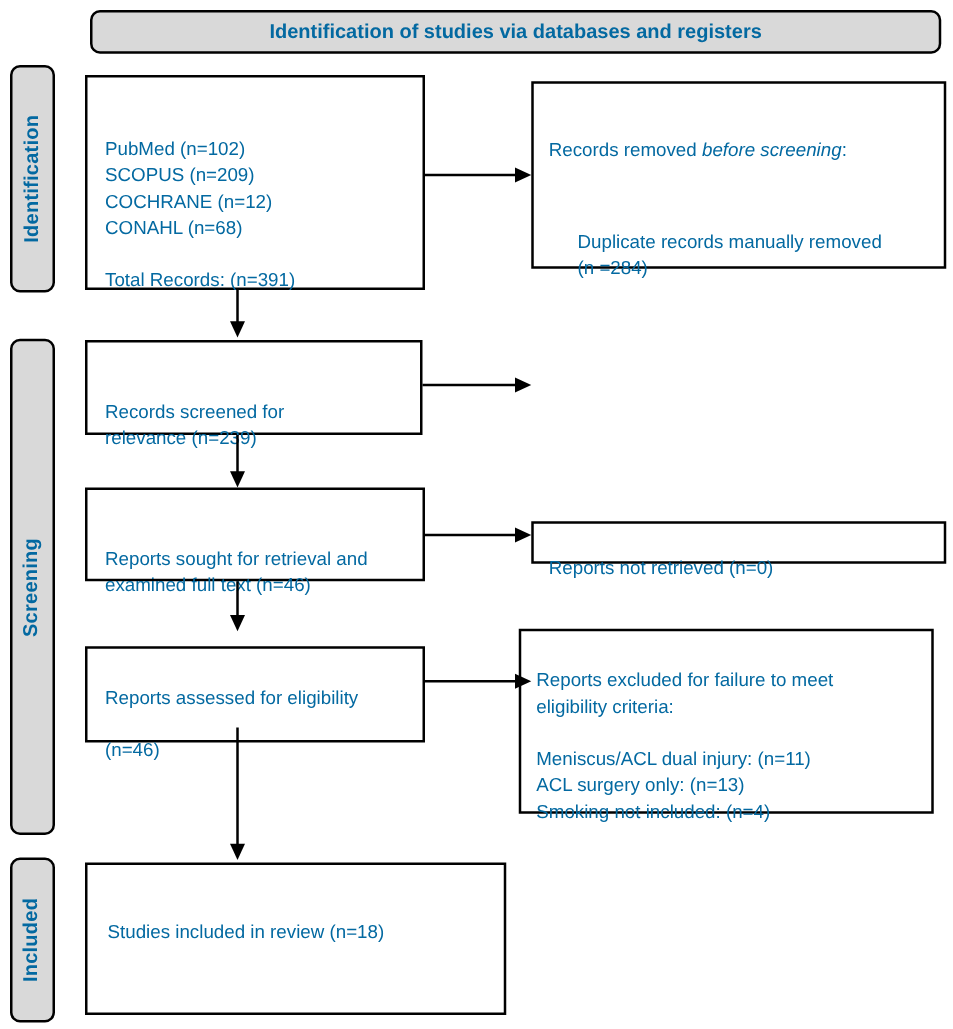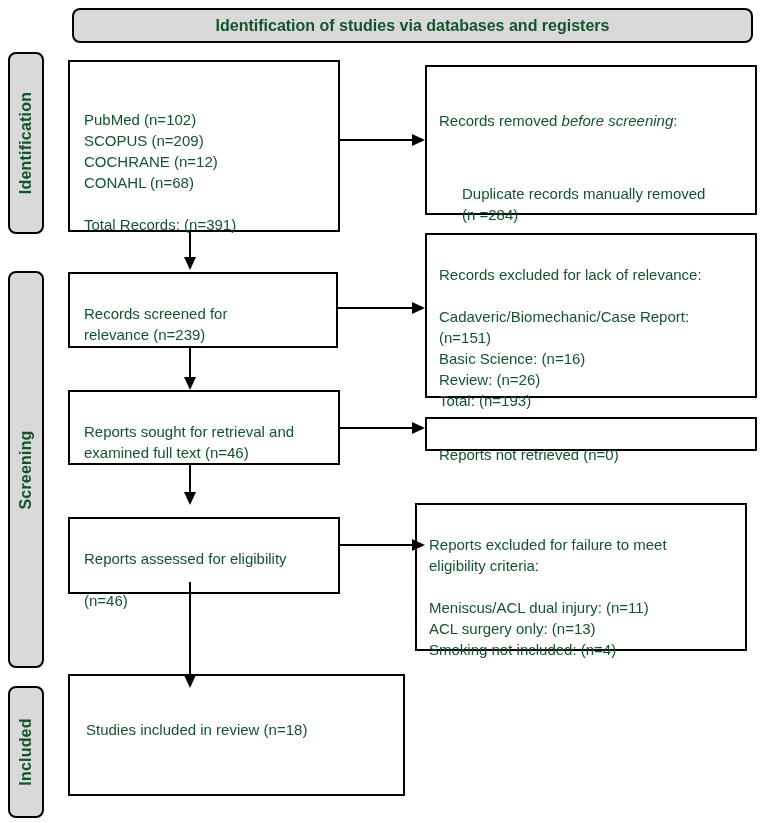--- a/index.html
+++ b/index.html
@@ -1,19 +1,19 @@
 <!DOCTYPE html>
 <html><head>
 <meta charset="utf-8">
 <style>
   html,body{margin:0;padding:0;background:#ffffff;}
   .canvas{
     position:relative;width:762px;height:823px;background:#ffffff;
     font-family:"Liberation Sans","DejaVu Sans",sans-serif;
-    color:#14532d;overflow:hidden;
+    color:#0369a1;overflow:hidden;
   }
   .box{
     position:absolute;background:#ffffff;border:2px solid #000;
     box-sizing:border-box;font-size:15px;line-height:21px;
     white-space:pre-line;
   }
   .graybox{
     position:absolute;background:#d9d9d9;border:2px solid #000;
     box-sizing:border-box;border-radius:8px;
     display:flex;align-items:center;justify-content:center;
@@ -59,55 +59,46 @@
 
   <div class="box" style="left:68px;top:60px;width:272px;height:172px;padding:26px 14px;">
     <span>PubMed (n=102)
 SCOPUS (n=209)
 COCHRANE (n=12)
 CONAHL (n=68)
 
 Total Records: (n=391)</span>
   </div>
 
-  <div class="box" style="left:68px;top:272px;width:270px;height:76px;padding:8px 14px;">
+  <div class="box" style="left:68px;top:272px;width:270px;height:76px;padding:24px 14px;">
     <span>Records screened for
 relevance (n=239)</span>
   </div>
 
-  <div class="box" style="left:68px;top:390px;width:272px;height:75px;padding:8px 14px;">
+  <div class="box" style="left:68px;top:390px;width:272px;height:75px;padding:24px 14px;">
     <span>Reports sought for retrieval and
 examined full text (n=46)</span>
   </div>
 
   <div class="box" style="left:68px;top:505px;width:272px;height:77px;padding:8px 14px;margin-top:12px;">
     <span>Reports assessed for eligibility
 
 (n=46)</span>
   </div>
 
-  <div class="box" style="left:68px;top:674px;width:337px;height:122px;padding:22px 16px;">
+  <div class="box" style="left:68px;top:690px;width:337px;height:122px;padding:22px 16px;">
     <span>Studies included in review (n=18)</span>
   </div>
 
   <div class="box" style="left:425px;top:65px;width:332px;height:150px;padding:22px 12px;">
     <span><span>Records removed </span><span class="italic">before screening</span><span>:</span></span>
     <span class="removed-body">Duplicate records manually removed
 (n =284)</span>
   </div>
 
-  <div class="box" style="left:425px;top:233px;width:332px;height:165px;padding:8px 12px;">
-    <span>Records excluded for lack of relevance:
-
-Cadaveric/Biomechanic/Case Report:
-(n=151)
-Basic Science: (n=16)
-Review: (n=26)
-Total: (n=193)</span>
-  </div>
 
   <div class="box" style="left:425px;top:417px;width:332px;height:34px;padding:4px 12px;">
     <span>Reports not retrieved (n=0)</span>
   </div>
 
   <div class="box" style="left:415px;top:503px;width:332px;height:148px;padding:8px 12px;">
     <span>Reports excluded for failure to meet
 eligibility criteria:
 
 Meniscus/ACL dual injury: (n=11)

